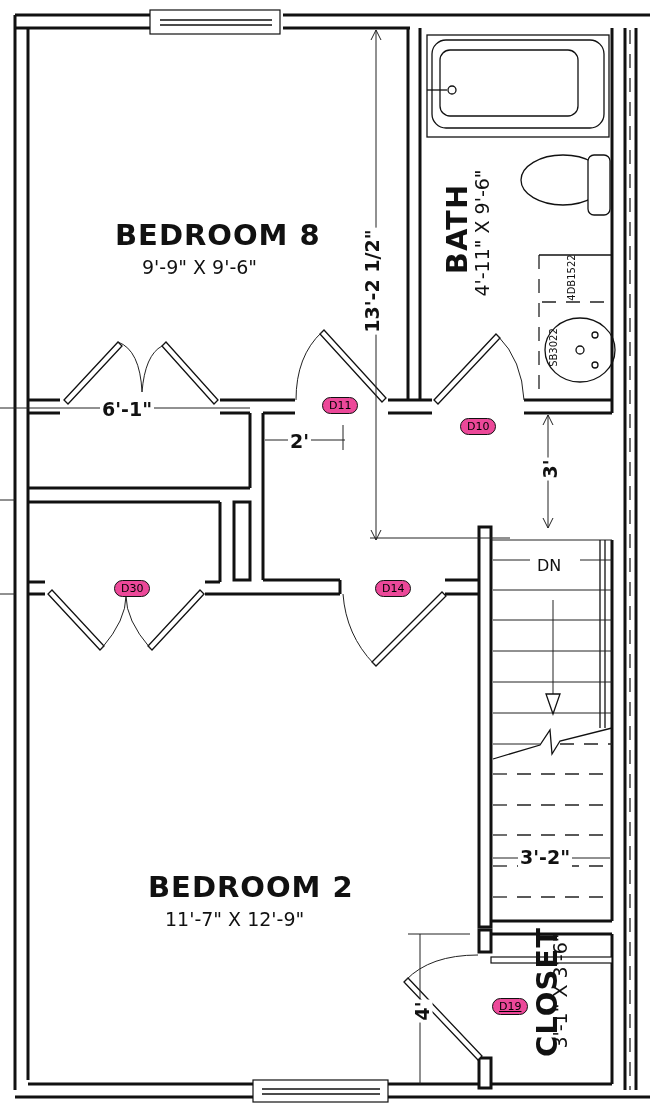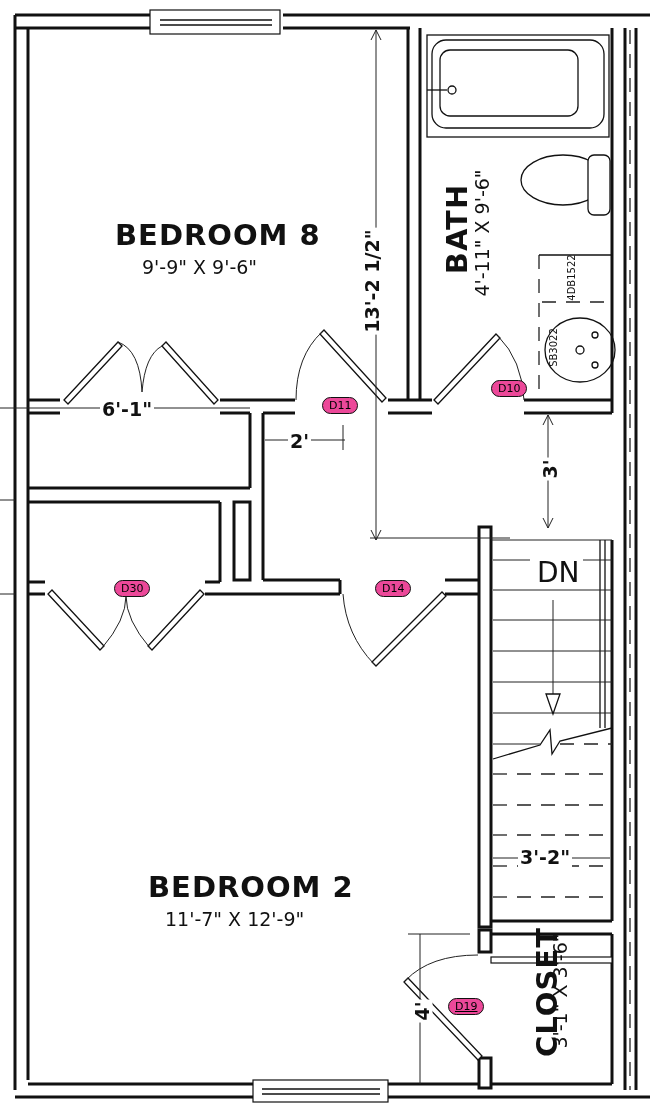--- a/index.html
+++ b/index.html
@@ -204,22 +204,22 @@
 <div class="lbl room-name rot" style="left:482px;top:975px;transform:rotate(-90deg);">CLOSET</div>
 <div class="lbl room-dim rot" style="left:502px;top:980px;transform:rotate(-90deg);">3'-1" X 3'-6"</div>
 
 <div class="lbl dim rot" style="left:318px;top:270px;transform:rotate(-90deg);">13'-2 1/2"</div>
 <div class="lbl dim" style="left:100px;top:398px;">6'-1"</div>
 <div class="lbl dim" style="left:288px;top:430px;">2'</div>
 <div class="lbl dim rot" style="left:538px;top:458px;transform:rotate(-90deg);">3'</div>
 <div class="lbl dim" style="left:518px;top:846px;">3'-2"</div>
 <div class="lbl dim rot" style="left:410px;top:1000px;transform:rotate(-90deg);">4'</div>
 
-<div class="lbl room-dim" style="left:534px;top:556px;font-size:28px;background:#fff;padding:0 3px;">DN</div>
+<div class="lbl room-dim" style="left:534px;top:556px;font-size:16px;background:#fff;padding:0 3px;">DN</div>
 
 <div class="tag" style="left:322px;top:397px;">D11</div>
-<div class="tag" style="left:460px;top:380px;margin-left:31px;">D10</div>
+<div class="tag" style="left:460px;top:418px;">D10</div>
 <div class="tag" style="left:114px;top:580px;">D30</div>
 <div class="tag" style="left:375px;top:580px;">D14</div>
-<div class="tag" style="left:448px;top:998px;text-decoration:underline;">D19</div>
+<div class="tag" style="left:492px;top:998px;text-decoration:underline;">D19</div>
 
 <div class="lbl small rot" style="left:548px;top:272px;transform:rotate(-90deg);">4DB1522</div>
 <div class="lbl small rot" style="left:534px;top:342px;transform:rotate(-90deg);">SB3022</div>
 
 </body></html>

